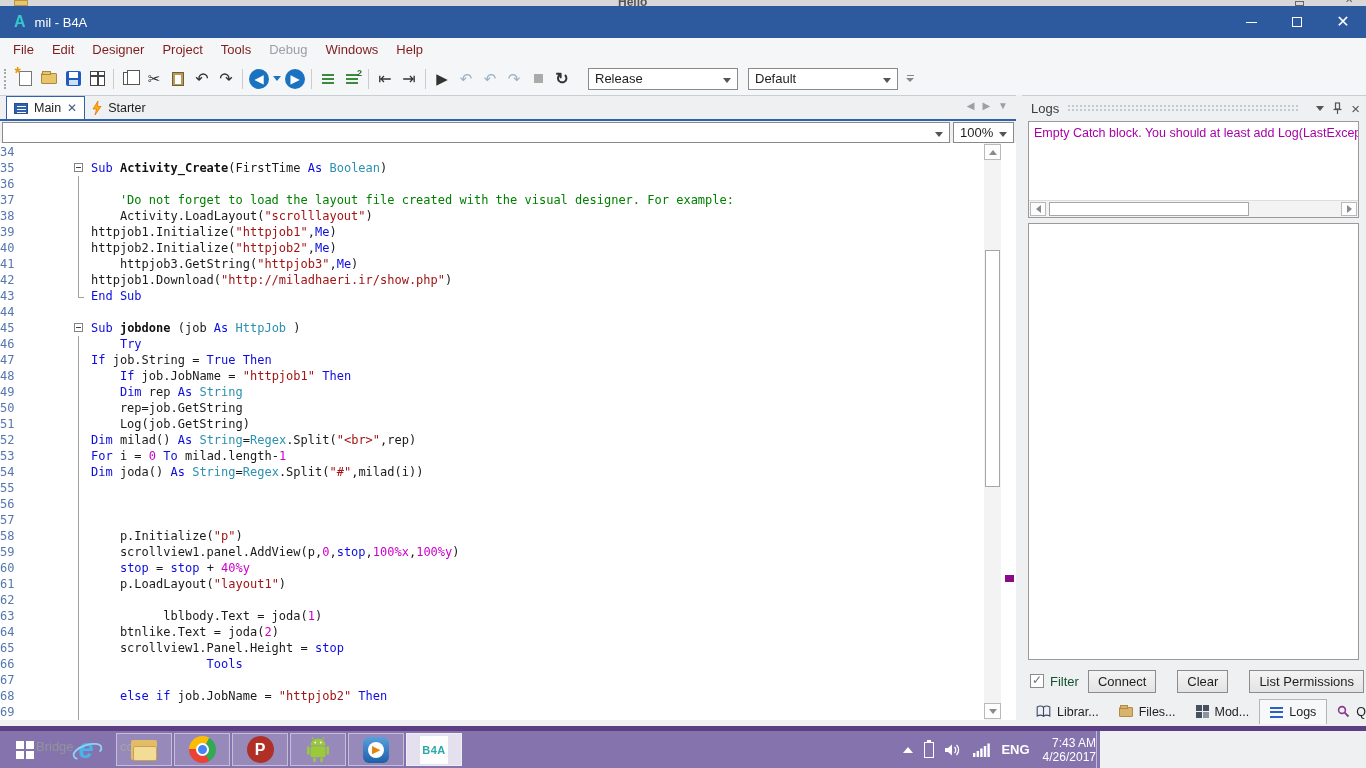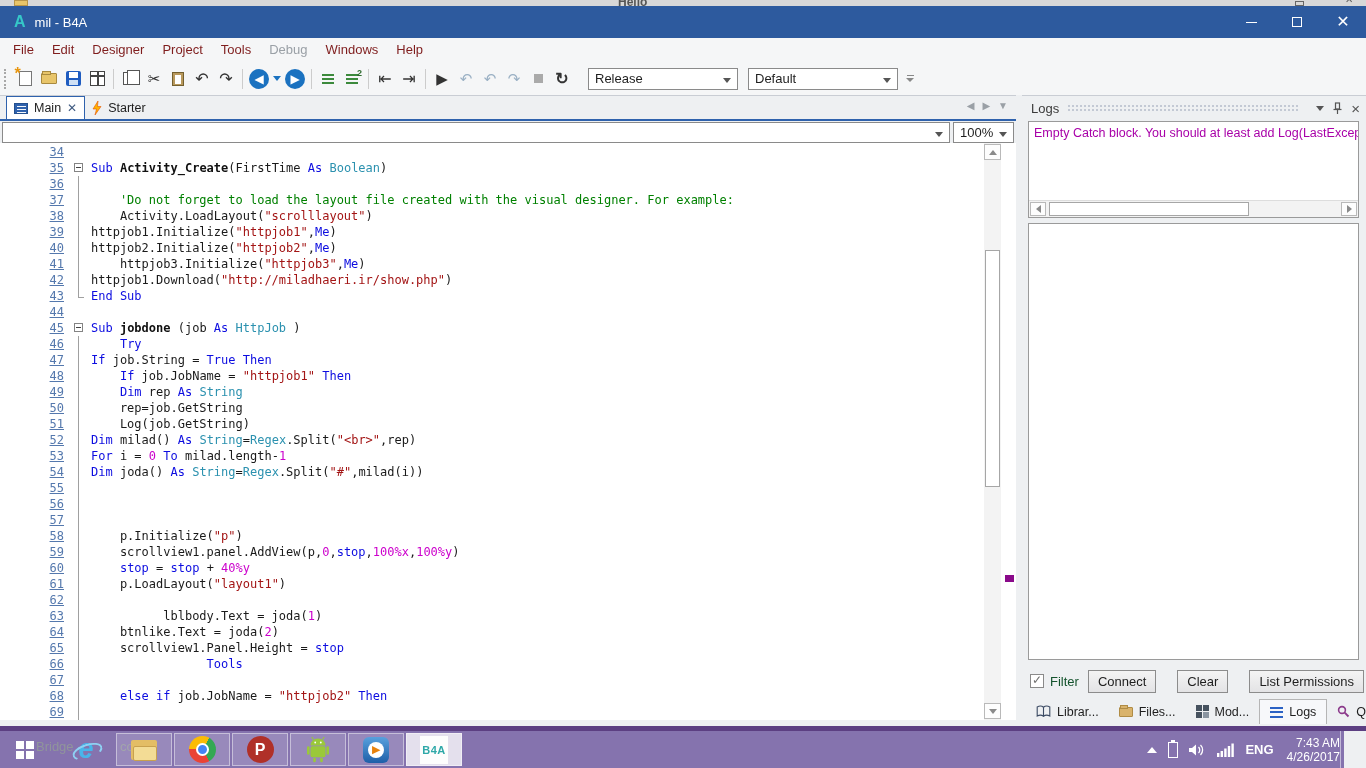--- a/index.html
+++ b/index.html
@@ -77,21 +77,21 @@
 
   
   .navrow{position:absolute;left:0;top:121px;width:1016px;height:22px;background:#eef0f2;}
   .combo-members{position:absolute;left:2px;top:1px;width:948px;height:21px;}
   .combo-zoom{position:absolute;left:953px;top:1px;width:61px;height:21px;}
 
   
   .editor{position:absolute;left:0;top:143px;width:1016px;height:577px;background:#fff;overflow:hidden;}
   .code-lines{position:absolute;left:0;top:1px;width:984px;}
   .line{display:flex;height:16px;line-height:16px;font-family:"DejaVu Sans Mono","Liberation Mono",monospace;font-size:12px;white-space:pre;}
-  .lnum{width:68px;text-align:right;padding-right:4px;color:var(--line-number,#5478ad);flex:none;text-decoration:underline;}
+  .lnum{width:68px;padding-right:4px;color:var(--line-number,#5478ad);flex:none;}
   .fold{width:23px;flex:none;position:relative;}
   .fold.f-s i{position:absolute;left:6px;top:3px;width:9px;height:9px;border:1px solid #848484;background:#fff;}
   .fold.f-s i::after{content:"";position:absolute;left:1px;top:3px;width:5px;height:1px;background:#444;}
   .fold.f-m::after{content:"";position:absolute;left:10px;top:0;width:1px;height:16px;background:#a0a0a0;}
   .fold.f-e::after{content:"";position:absolute;left:10px;top:0;width:5px;height:9px;border-left:1px solid #a0a0a0;border-bottom:1px solid #a0a0a0;}
   .codetext{flex:1;}
   .tk-k{color:var(--keyword,#0000e6);}
   .tk-t{color:var(--type,#2b91af);}
   .tk-s{color:var(--string,#a31515);}
   .tk-c{color:var(--comment,#008000);}
@@ -139,21 +139,21 @@
   .ltab.active{background:#f7f8fa;border:1px solid #b5b5b5;border-bottom:none;}
   .licon{display:flex;align-items:center;}
   .ic-files{width:14px;height:10px;background:#d9b36c;border:1px solid #b08c45;border-radius:1px;position:relative;}
   .ic-files::before{content:"";position:absolute;left:0;top:-3px;width:6px;height:2px;background:#d9b36c;border:1px solid #b08c45;}
   .ic-modules{width:13px;height:13px;position:relative;}
   .ic-modules::before{content:"";position:absolute;left:0;top:0;width:6px;height:6px;background:#46525f;box-shadow:7px 0 0 #46525f,0 7px 0 #46525f,7px 7px 0 #8a95a1;}
   .ic-logs{width:13px;height:11px;background:repeating-linear-gradient(#2b62c4 0 2px,transparent 2px 4.5px);}
 
   
   .taskbar-shadow{position:absolute;left:0;top:726px;width:1366px;height:5px;background:#5c3f82;}
-  .taskbar{position:absolute;left:0;top:731px;width:1344px;height:37px;background:var(--taskbar,#8573ae);}
+  .taskbar{position:absolute;left:0;top:731px;width:1100px;height:37px;background:var(--taskbar,#8573ae);}
   .ghost{position:absolute;top:8px;font-size:13px;color:#90959b;z-index:0;}
   .ghost-l{left:36px;} .ghost-r{left:120px;}
   .start-btn{position:absolute;left:0;top:0;width:50px;height:37px;display:flex;align-items:center;justify-content:center;z-index:1;}
   .win-logo{width:18px;height:18px;display:grid;grid-template-columns:8px 8px;grid-template-rows:8px 8px;gap:2px;}
   .win-logo span{background:#fff;}
   .taskbar-apps{position:absolute;left:58px;top:0;height:37px;display:flex;align-items:center;gap:2px;z-index:1;}
   .task-btn{width:56px;height:33px;display:flex;align-items:center;justify-content:center;}
   .task-btn.boxed{border:1px solid rgba(255,255,255,0.45);background:rgba(255,255,255,0.16);}
   .task-btn.active{background:rgba(255,255,255,0.78);}
   .app-ic{display:flex;align-items:center;justify-content:center;}
@@ -335,21 +335,21 @@
 
   <div class="editor">
     <div class="code-lines">
         <div class="line"><span class="lnum">34</span><span class="fold f-none"></span><span class="codetext"></span></div>
         <div class="line"><span class="lnum">35</span><span class="fold f-s"><i></i></span><span class="codetext"><span class="tk-k">Sub </span><span class="tk-b">Activity_Create</span><span class="tk-p">(FirstTime </span><span class="tk-k">As </span><span class="tk-t">Boolean</span><span class="tk-p">)</span></span></div>
         <div class="line"><span class="lnum">36</span><span class="fold f-m"></span><span class="codetext"></span></div>
         <div class="line"><span class="lnum">37</span><span class="fold f-m"></span><span class="codetext"><span class="tk-c">    'Do not forget to load the layout file created with the visual designer. For example:</span></span></div>
         <div class="line"><span class="lnum">38</span><span class="fold f-m"></span><span class="codetext"><span class="tk-p">    Activity.LoadLayout(</span><span class="tk-s">"scrolllayout"</span><span class="tk-p">)</span></span></div>
         <div class="line"><span class="lnum">39</span><span class="fold f-m"></span><span class="codetext"><span class="tk-p">httpjob1.Initialize(</span><span class="tk-s">"httpjob1"</span><span class="tk-p">,</span><span class="tk-k">Me</span><span class="tk-p">)</span></span></div>
         <div class="line"><span class="lnum">40</span><span class="fold f-m"></span><span class="codetext"><span class="tk-p">httpjob2.Initialize(</span><span class="tk-s">"httpjob2"</span><span class="tk-p">,</span><span class="tk-k">Me</span><span class="tk-p">)</span></span></div>
-        <div class="line"><span class="lnum">41</span><span class="fold f-m"></span><span class="codetext"><span class="tk-p">    httpjob3.Initialize(</span><span class="tk-s">"httpjob3"</span><span class="tk-p">,</span><span class="tk-k">Me</span><span class="tk-p">)</span></span></div>
+        <div class="line"><span class="lnum">41</span><span class="fold f-m"></span><span class="codetext"><span class="tk-p">    httpjob3.GetString(</span><span class="tk-s">"httpjob3"</span><span class="tk-p">,</span><span class="tk-k">Me</span><span class="tk-p">)</span></span></div>
         <div class="line"><span class="lnum">42</span><span class="fold f-m"></span><span class="codetext"><span class="tk-p">httpjob1.Download(</span><span class="tk-s">"http://miladhaeri.ir/show.php"</span><span class="tk-p">)</span></span></div>
         <div class="line"><span class="lnum">43</span><span class="fold f-e"></span><span class="codetext"><span class="tk-k">End Sub</span></span></div>
         <div class="line"><span class="lnum">44</span><span class="fold f-none"></span><span class="codetext"></span></div>
         <div class="line"><span class="lnum">45</span><span class="fold f-s"><i></i></span><span class="codetext"><span class="tk-k">Sub </span><span class="tk-b">jobdone </span><span class="tk-p">(job </span><span class="tk-k">As </span><span class="tk-t">HttpJob</span><span class="tk-p"> )</span></span></div>
         <div class="line"><span class="lnum">46</span><span class="fold f-m"></span><span class="codetext"><span class="tk-p">    </span><span class="tk-k">Try</span></span></div>
         <div class="line"><span class="lnum">47</span><span class="fold f-m"></span><span class="codetext"><span class="tk-k">If</span><span class="tk-p"> job.String = </span><span class="tk-k">True</span><span class="tk-p"> </span><span class="tk-k">Then</span></span></div>
         <div class="line"><span class="lnum">48</span><span class="fold f-m"></span><span class="codetext"><span class="tk-p">    </span><span class="tk-k">If</span><span class="tk-p"> job.JobName = </span><span class="tk-s">"httpjob1"</span><span class="tk-p"> </span><span class="tk-k">Then</span></span></div>
         <div class="line"><span class="lnum">49</span><span class="fold f-m"></span><span class="codetext"><span class="tk-p">    </span><span class="tk-k">Dim</span><span class="tk-p"> rep </span><span class="tk-k">As</span><span class="tk-p"> </span><span class="tk-t">String</span></span></div>
         <div class="line"><span class="lnum">50</span><span class="fold f-m"></span><span class="codetext"><span class="tk-p">    rep=job.GetString</span></span></div>
         <div class="line"><span class="lnum">51</span><span class="fold f-m"></span><span class="codetext"><span class="tk-p">    Log(job.GetString)</span></span></div>

